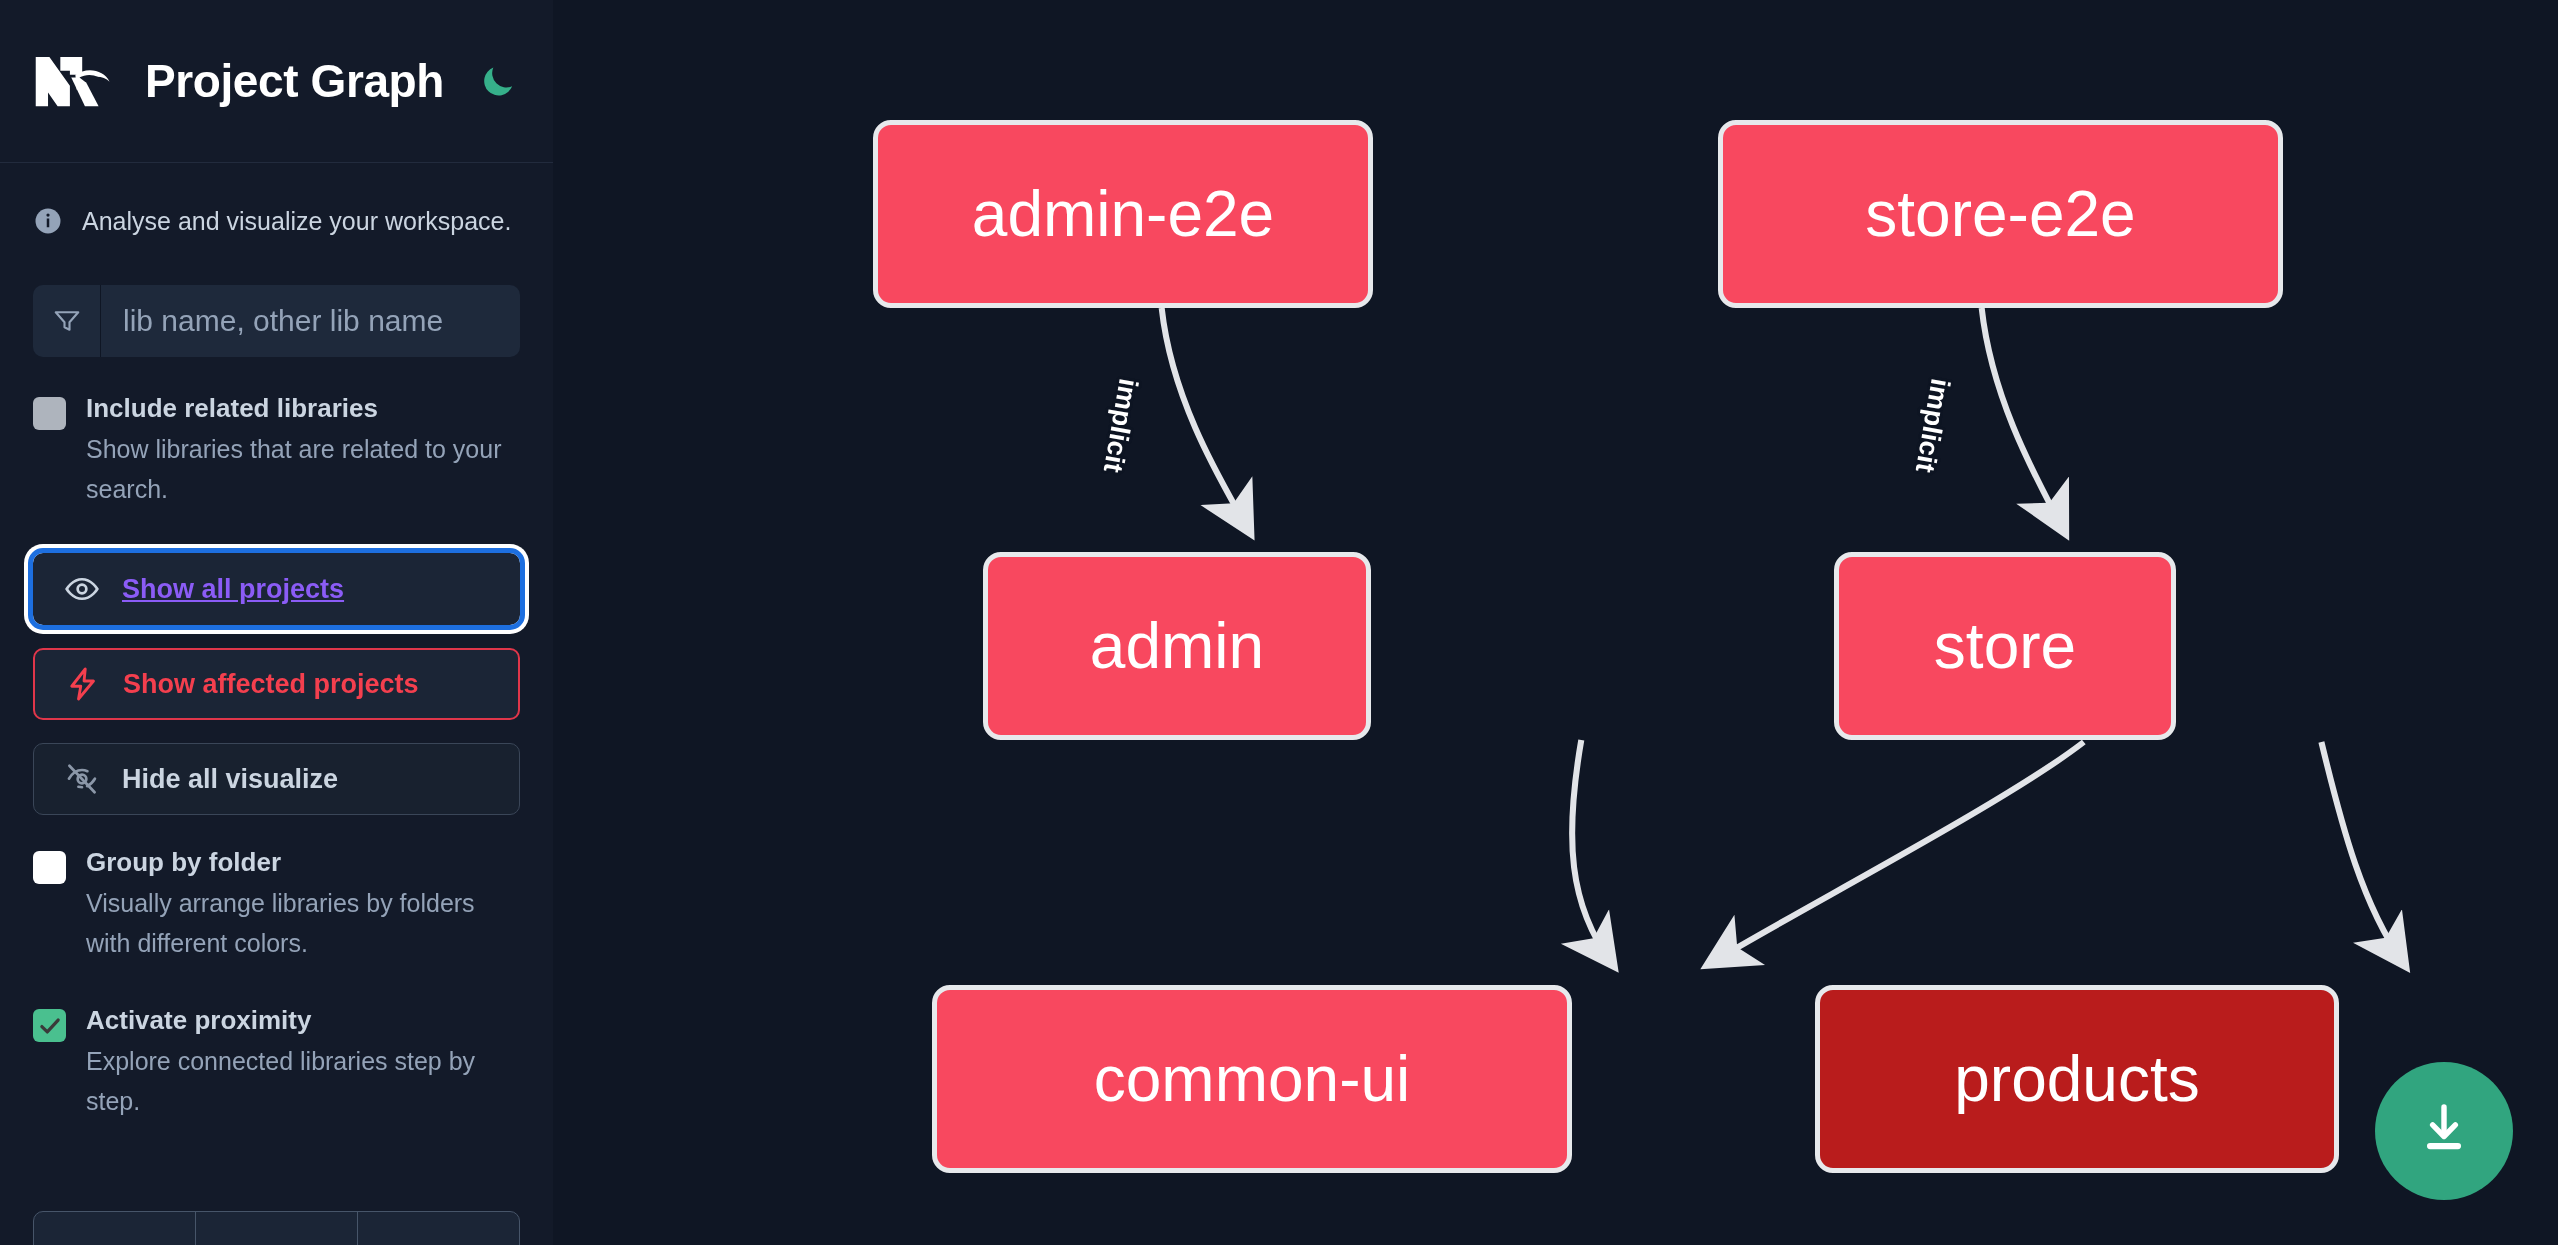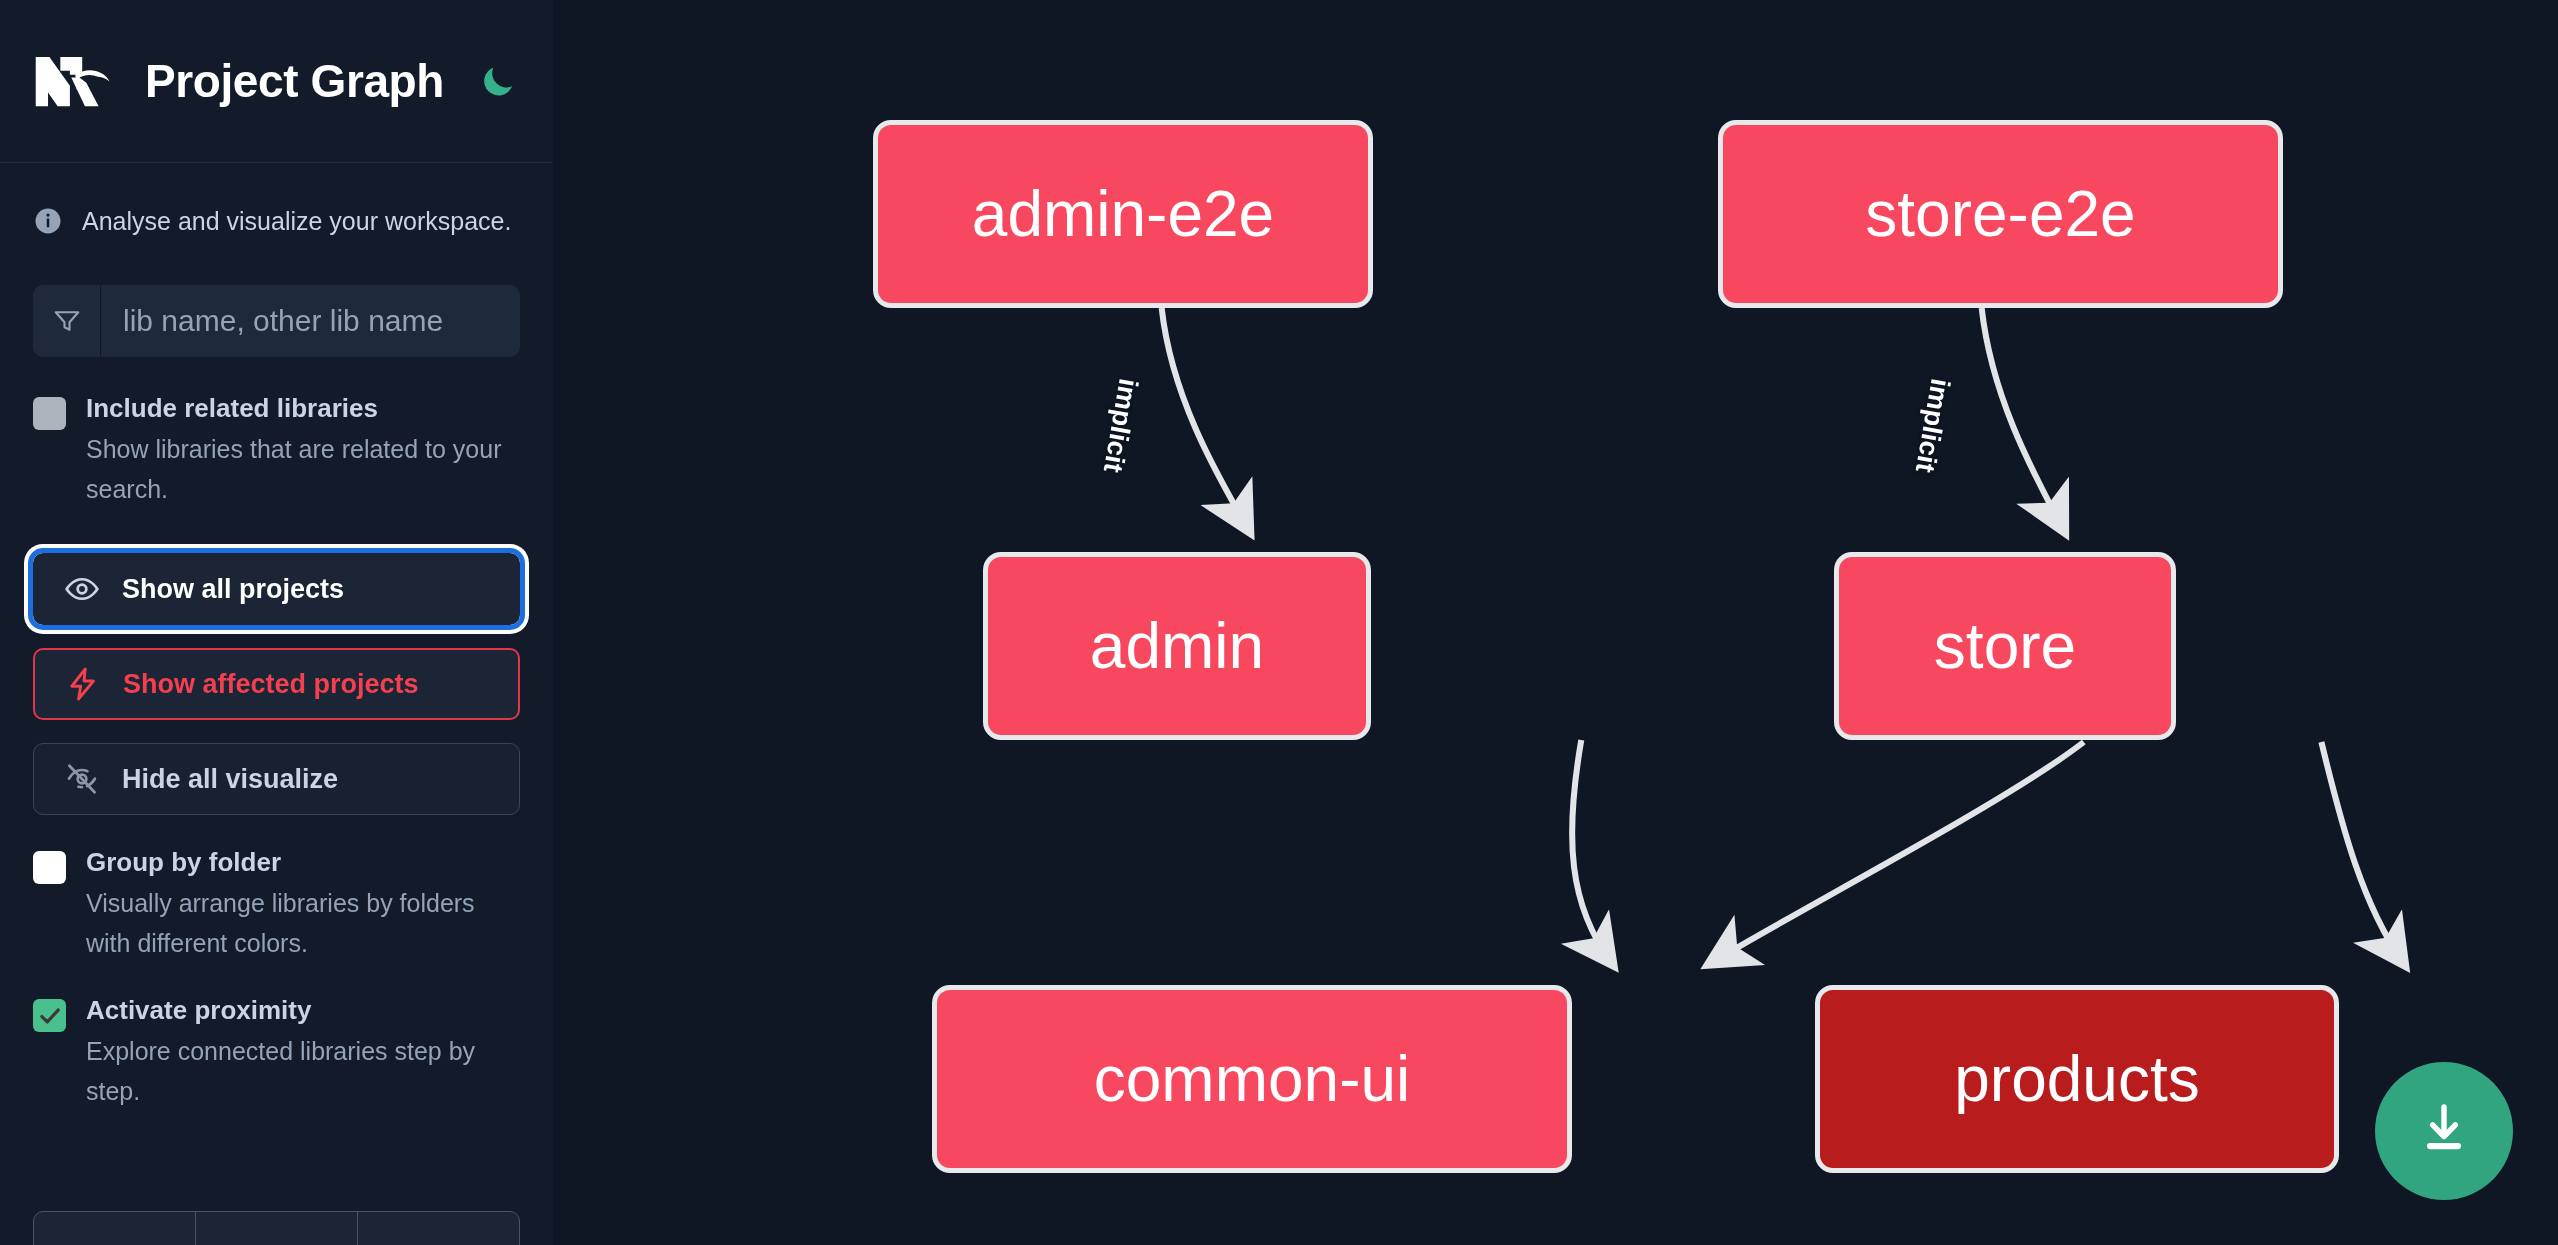--- a/index.html
+++ b/index.html
@@ -105,21 +105,21 @@
     margin-bottom: 23px;
     border: 1px solid transparent;
   }
   .gbtn-label { font-size: 27px; font-weight: 700; margin-left: 22px; white-space: nowrap; }
   .gbtn-icon { width: 36px; height: 36px; flex: 0 0 36px; display:flex; align-items:center; justify-content:center;}
   .btn-show-all {
     outline: 5px solid #1d6fe0;
     outline-offset: 0px;
     box-shadow: 0 0 0 9px #ffffff;
   }
-  .btn-show-all .gbtn-label { color: #ffffff; }
+  .btn-show-all .gbtn-label { color: #8b5cf6; text-decoration: underline; }
   .btn-affected { border: 2px solid #e0364a; }
   .btn-affected .gbtn-label { color: #f43f4e; }
   .btn-hide { border: 1px solid #3a4658; background: #18212f; }
   .btn-hide .gbtn-label { color: #cbd5e1; }
 
   .seg-group {
     position: absolute; left: 33px; bottom: -40px;
     width: 487px; height: 74px;
     display: flex;
     border: 1px solid #475569;
@@ -278,21 +278,21 @@
       </div>
 
       <div class="check-row" style="margin-top:30px">
         <span class="check-box-sq cb-empty"></span>
         <span class="check-text">
           <span class="check-label" style="display:block">Group by folder</span>
           <span class="check-desc" style="display:block">Visually arrange libraries by folders with different colors.</span>
         </span>
       </div>
 
-      <div class="check-row" style="margin-top:30px">
+      <div class="check-row" style="margin-top:40px">
         <span class="check-box-sq cb-checked">
           <svg viewBox="0 0 24 24" width="26" height="26" aria-hidden="true">
             <path d="M4.5 12.5 9.5 17.5 19.5 6.5" fill="none" stroke="#3a3a3a" stroke-width="3" stroke-linecap="round" stroke-linejoin="round"></path>
           </svg>
         </span>
         <span class="check-text">
           <span class="check-label" style="display:block">Activate proximity</span>
           <span class="check-desc" style="display:block">Explore connected libraries step by step.</span>
         </span>
       </div>

